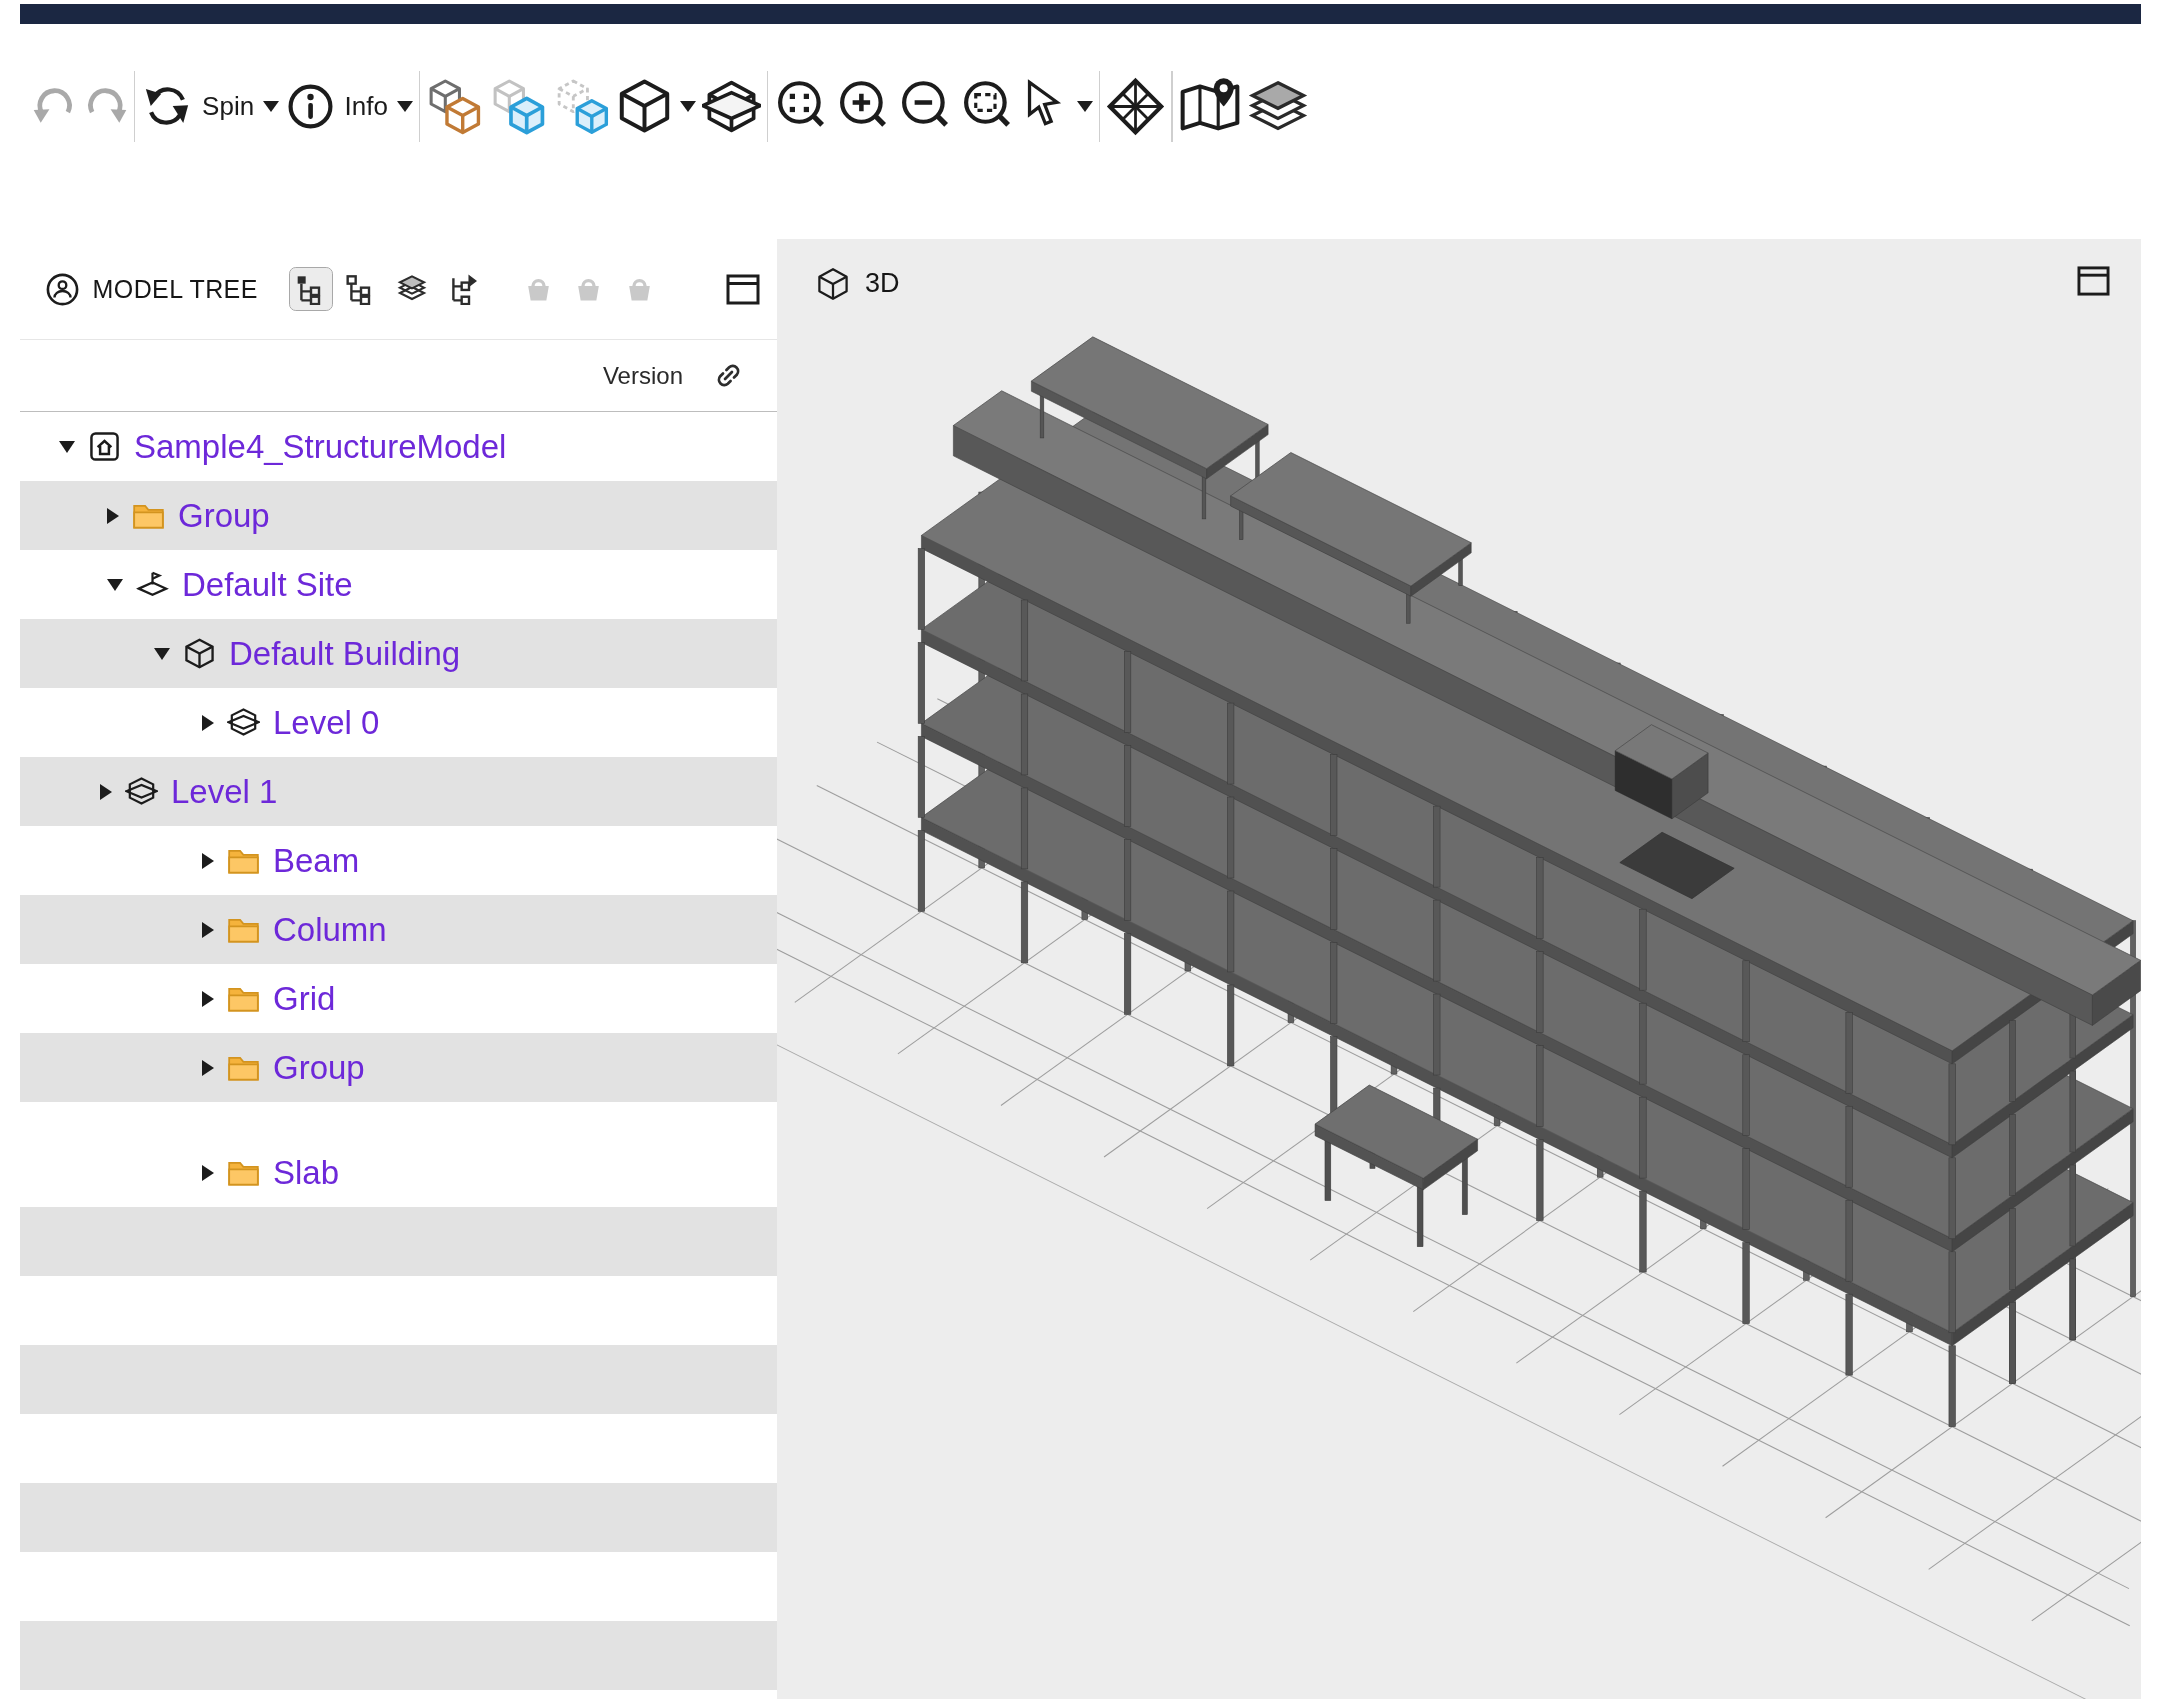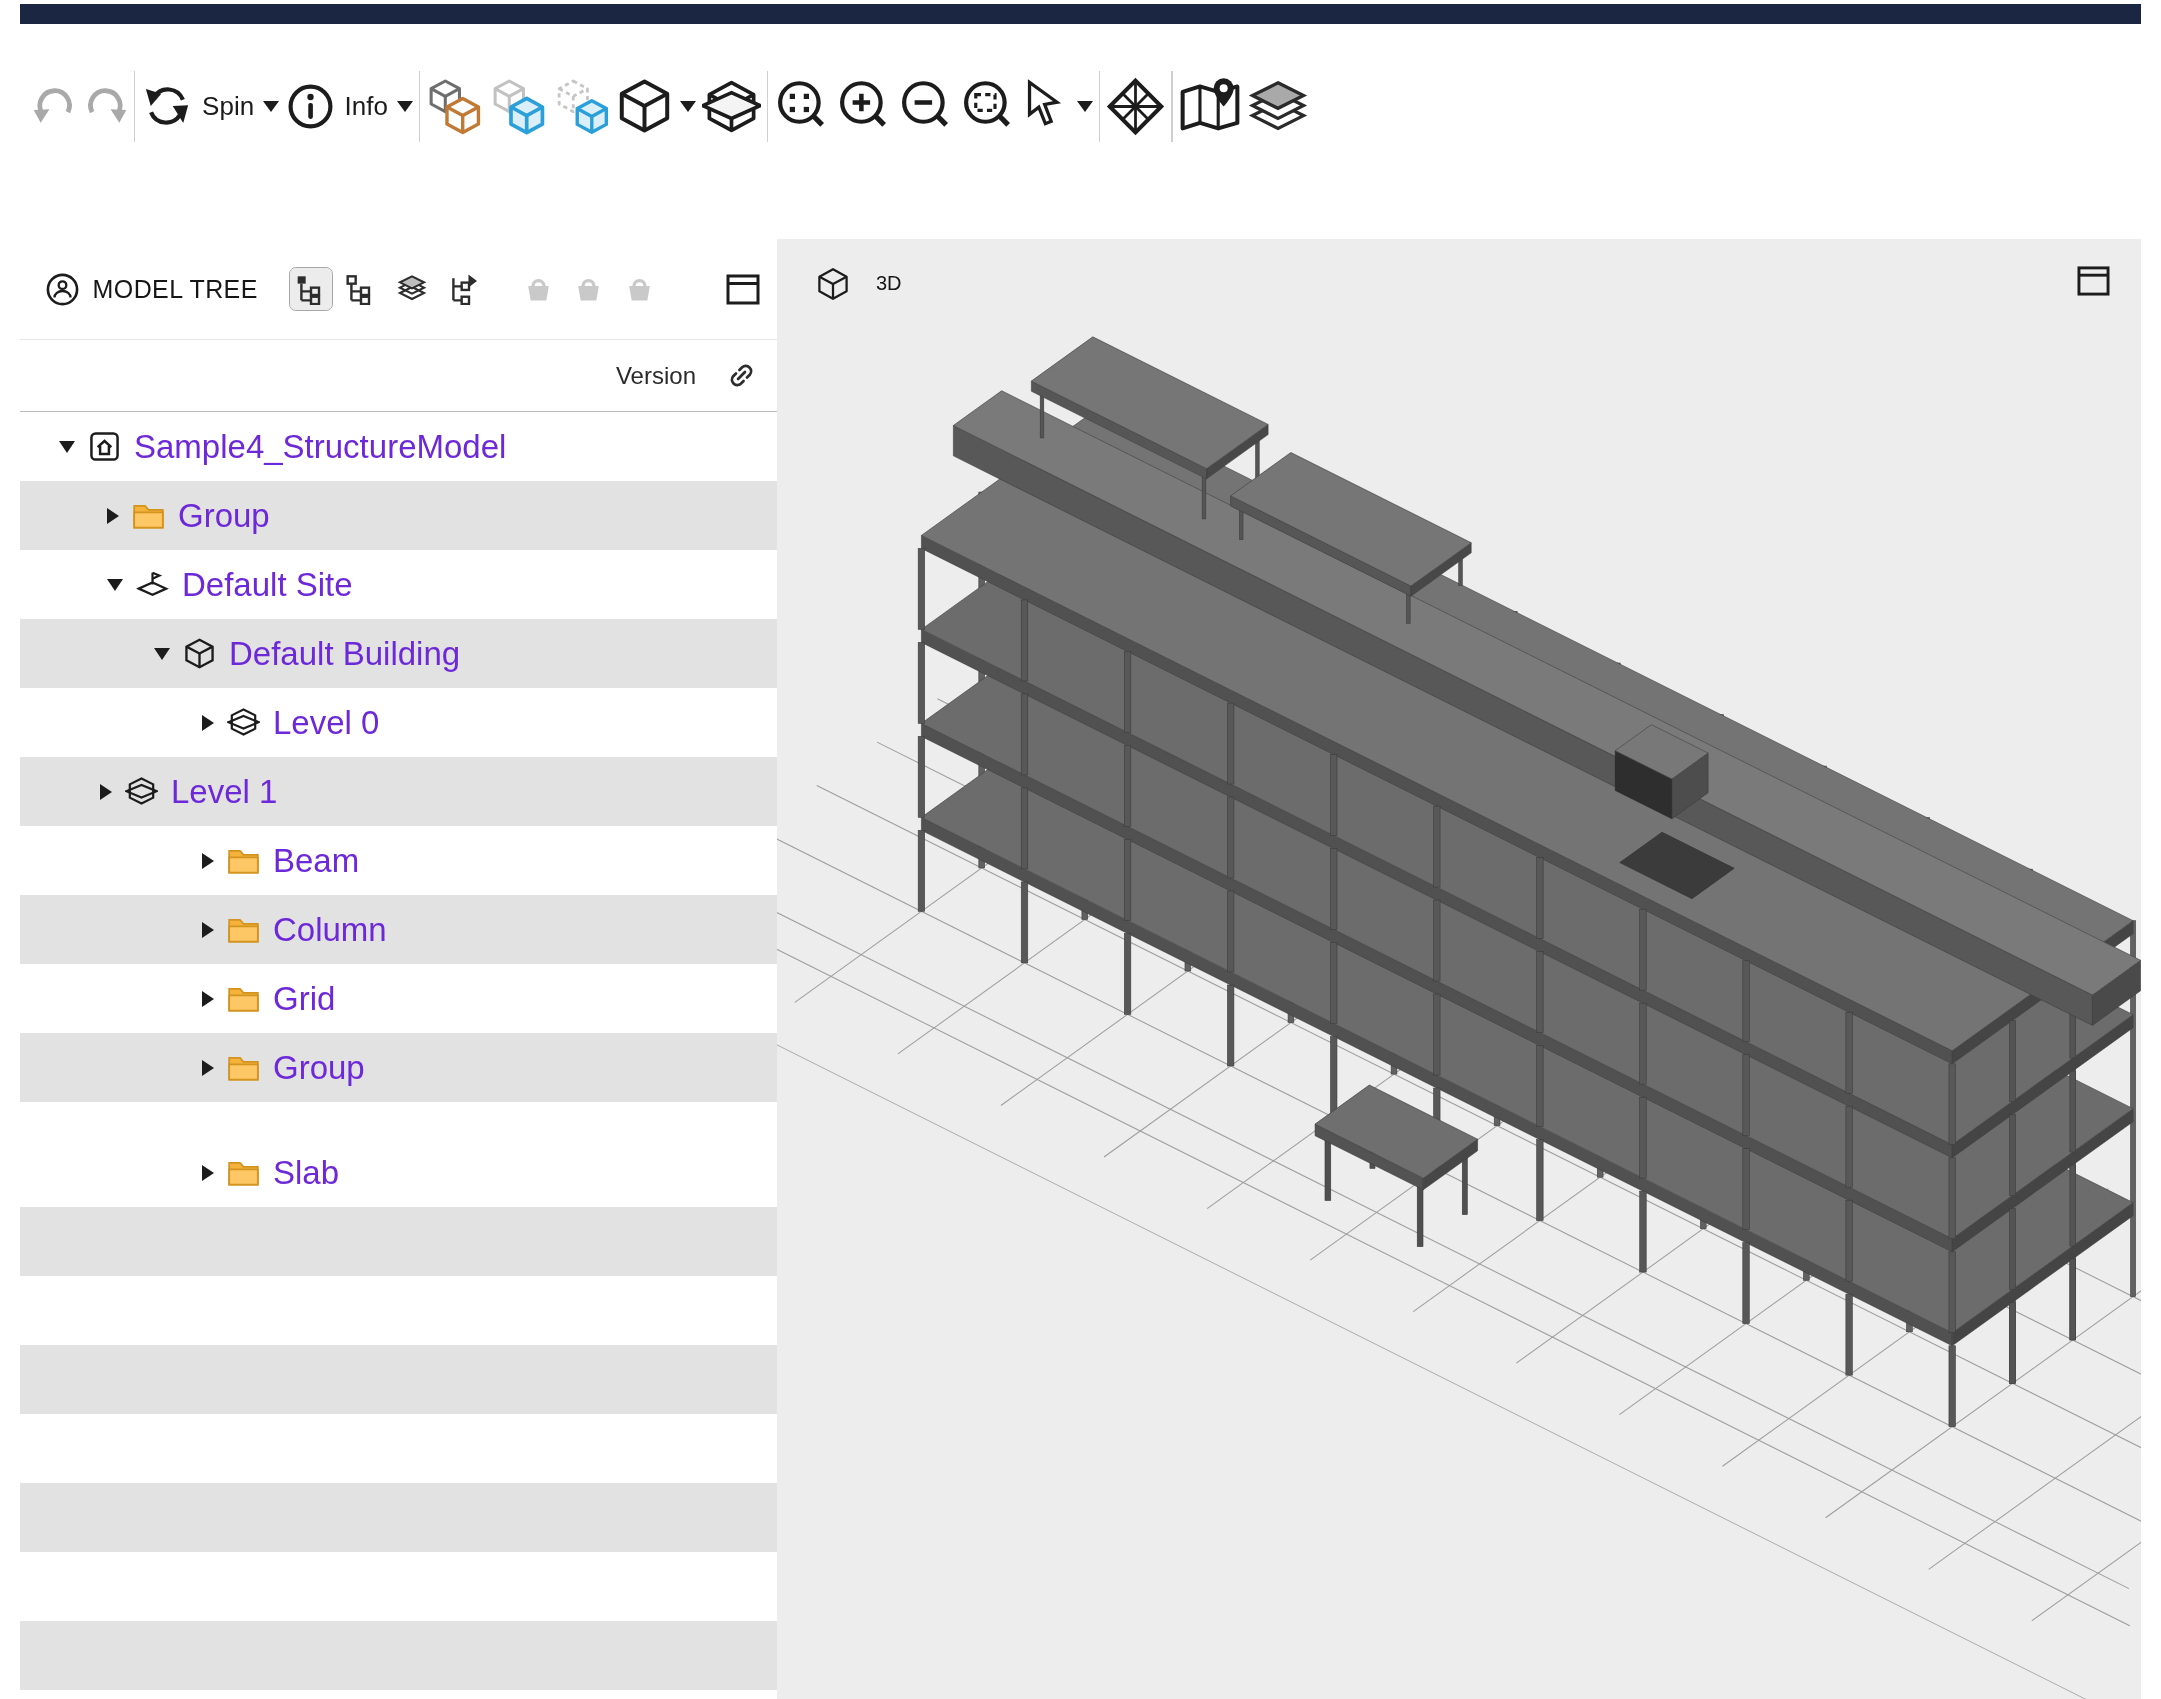--- a/index.html
+++ b/index.html
@@ -12,29 +12,29 @@
 .caret-sm{width:0;height:0;border-left:8px solid transparent;border-right:8px solid transparent;border-top:11px solid #1c1c1c;}
 .sep{width:1.4px;height:71px;background:#cfcfcf;flex:0 0 auto;}
 .panel{position:absolute;left:20px;top:239px;width:757px;bottom:0;background:#fff;overflow:hidden;}
 .panel-header{height:101px;display:flex;align-items:center;padding:0 16px 0 24.6px;border-bottom:0.7px solid #e6e6e6;}
 .panel-title{font-size:25px;color:#161616;margin-left:13px;letter-spacing:0.4px;white-space:nowrap;}
 .hdr-icons{display:flex;align-items:center;gap:8.7px;margin-left:32px;}
 .hicon{width:42px;height:42px;display:flex;align-items:center;justify-content:center;border-radius:5.8px;cursor:pointer;}
 .hicon.sel{background:#ececec;outline:1.4px solid #a8a8a8;}
 .hgap{width:16px;}
 .panel-toggle{margin-left:auto;cursor:pointer;display:flex;}
-.version-row{height:72px;display:flex;align-items:center;justify-content:flex-end;gap:29px;padding-right:19px;border-bottom:1.4px solid #bdbdbd;font-size:24px;color:#2a2a2a;}
+.version-row{height:72px;display:flex;align-items:center;justify-content:flex-end;gap:29px;padding-right:32px;border-bottom:1.4px solid #bdbdbd;font-size:24px;color:#2a2a2a;}
 .tree-row{height:69px;display:flex;align-items:center;gap:13px;}
 .tree-row.shaded{background:#e2e2e2;}
 .car-r{width:0;height:0;border-top:8.7px solid transparent;border-bottom:8.7px solid transparent;border-left:12.3px solid #1c1c1c;flex:0 0 auto;}
 .car-d{width:0;height:0;border-left:8.7px solid transparent;border-right:8.7px solid transparent;border-top:12.3px solid #1c1c1c;flex:0 0 auto;}
 .tree-icon{flex:0 0 auto;display:flex;}
 .tree-label{font-size:33px;color:#6d28d9;white-space:nowrap;}
 .viewport{position:absolute;left:777px;top:239px;right:20px;bottom:0;background:#ededed;overflow:hidden;}
-.vp-label{position:absolute;left:40px;top:27.5px;display:flex;align-items:center;gap:27px;font-size:20px;color:#161616;z-index:2;}
+.vp-label{position:absolute;left:40px;top:27.5px;display:flex;align-items:center;gap:16px;font-size:27px;color:#161616;z-index:2;}
 .vp-toggle{position:absolute;right:30px;top:26px;z-index:2;cursor:pointer;display:flex;}
 #bsvg{position:absolute;left:0;top:0;}
 .defs-hidden{position:absolute;width:0;height:0;}
 </style>
 </head>
 <body>
 
 <svg class="defs-hidden" aria-hidden="true">
     <defs>
 <g id="cubeG" fill="none" stroke-linejoin="round">

